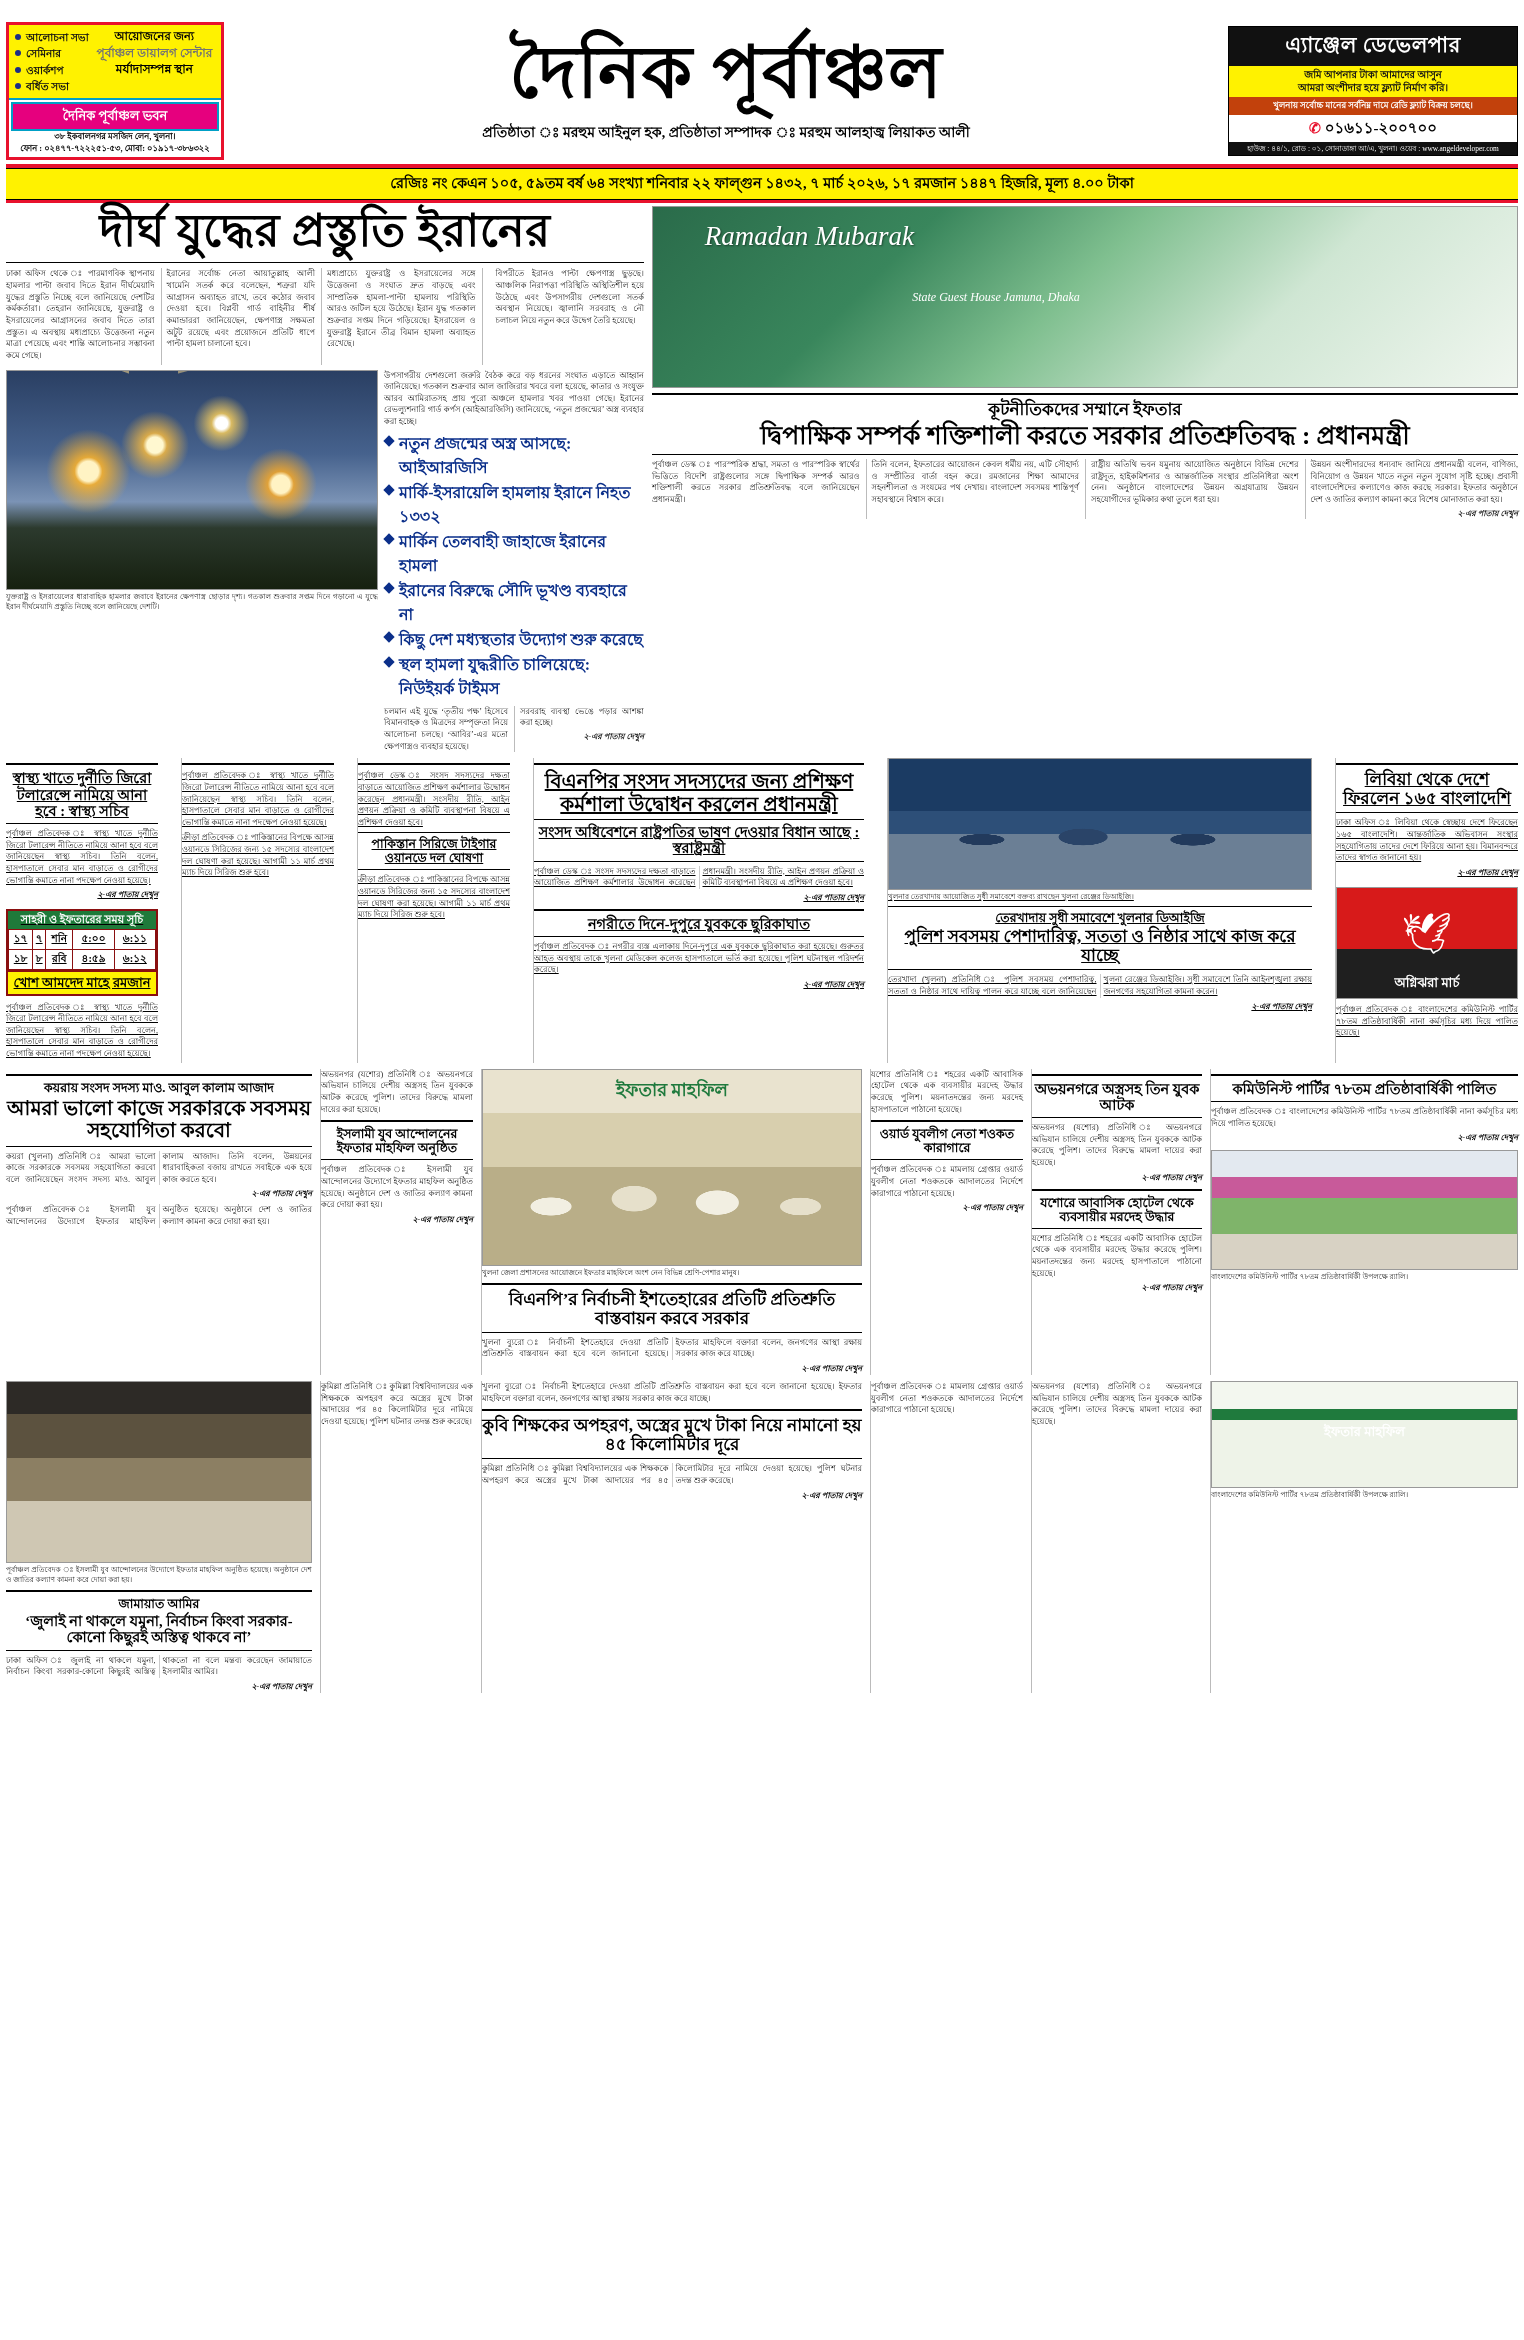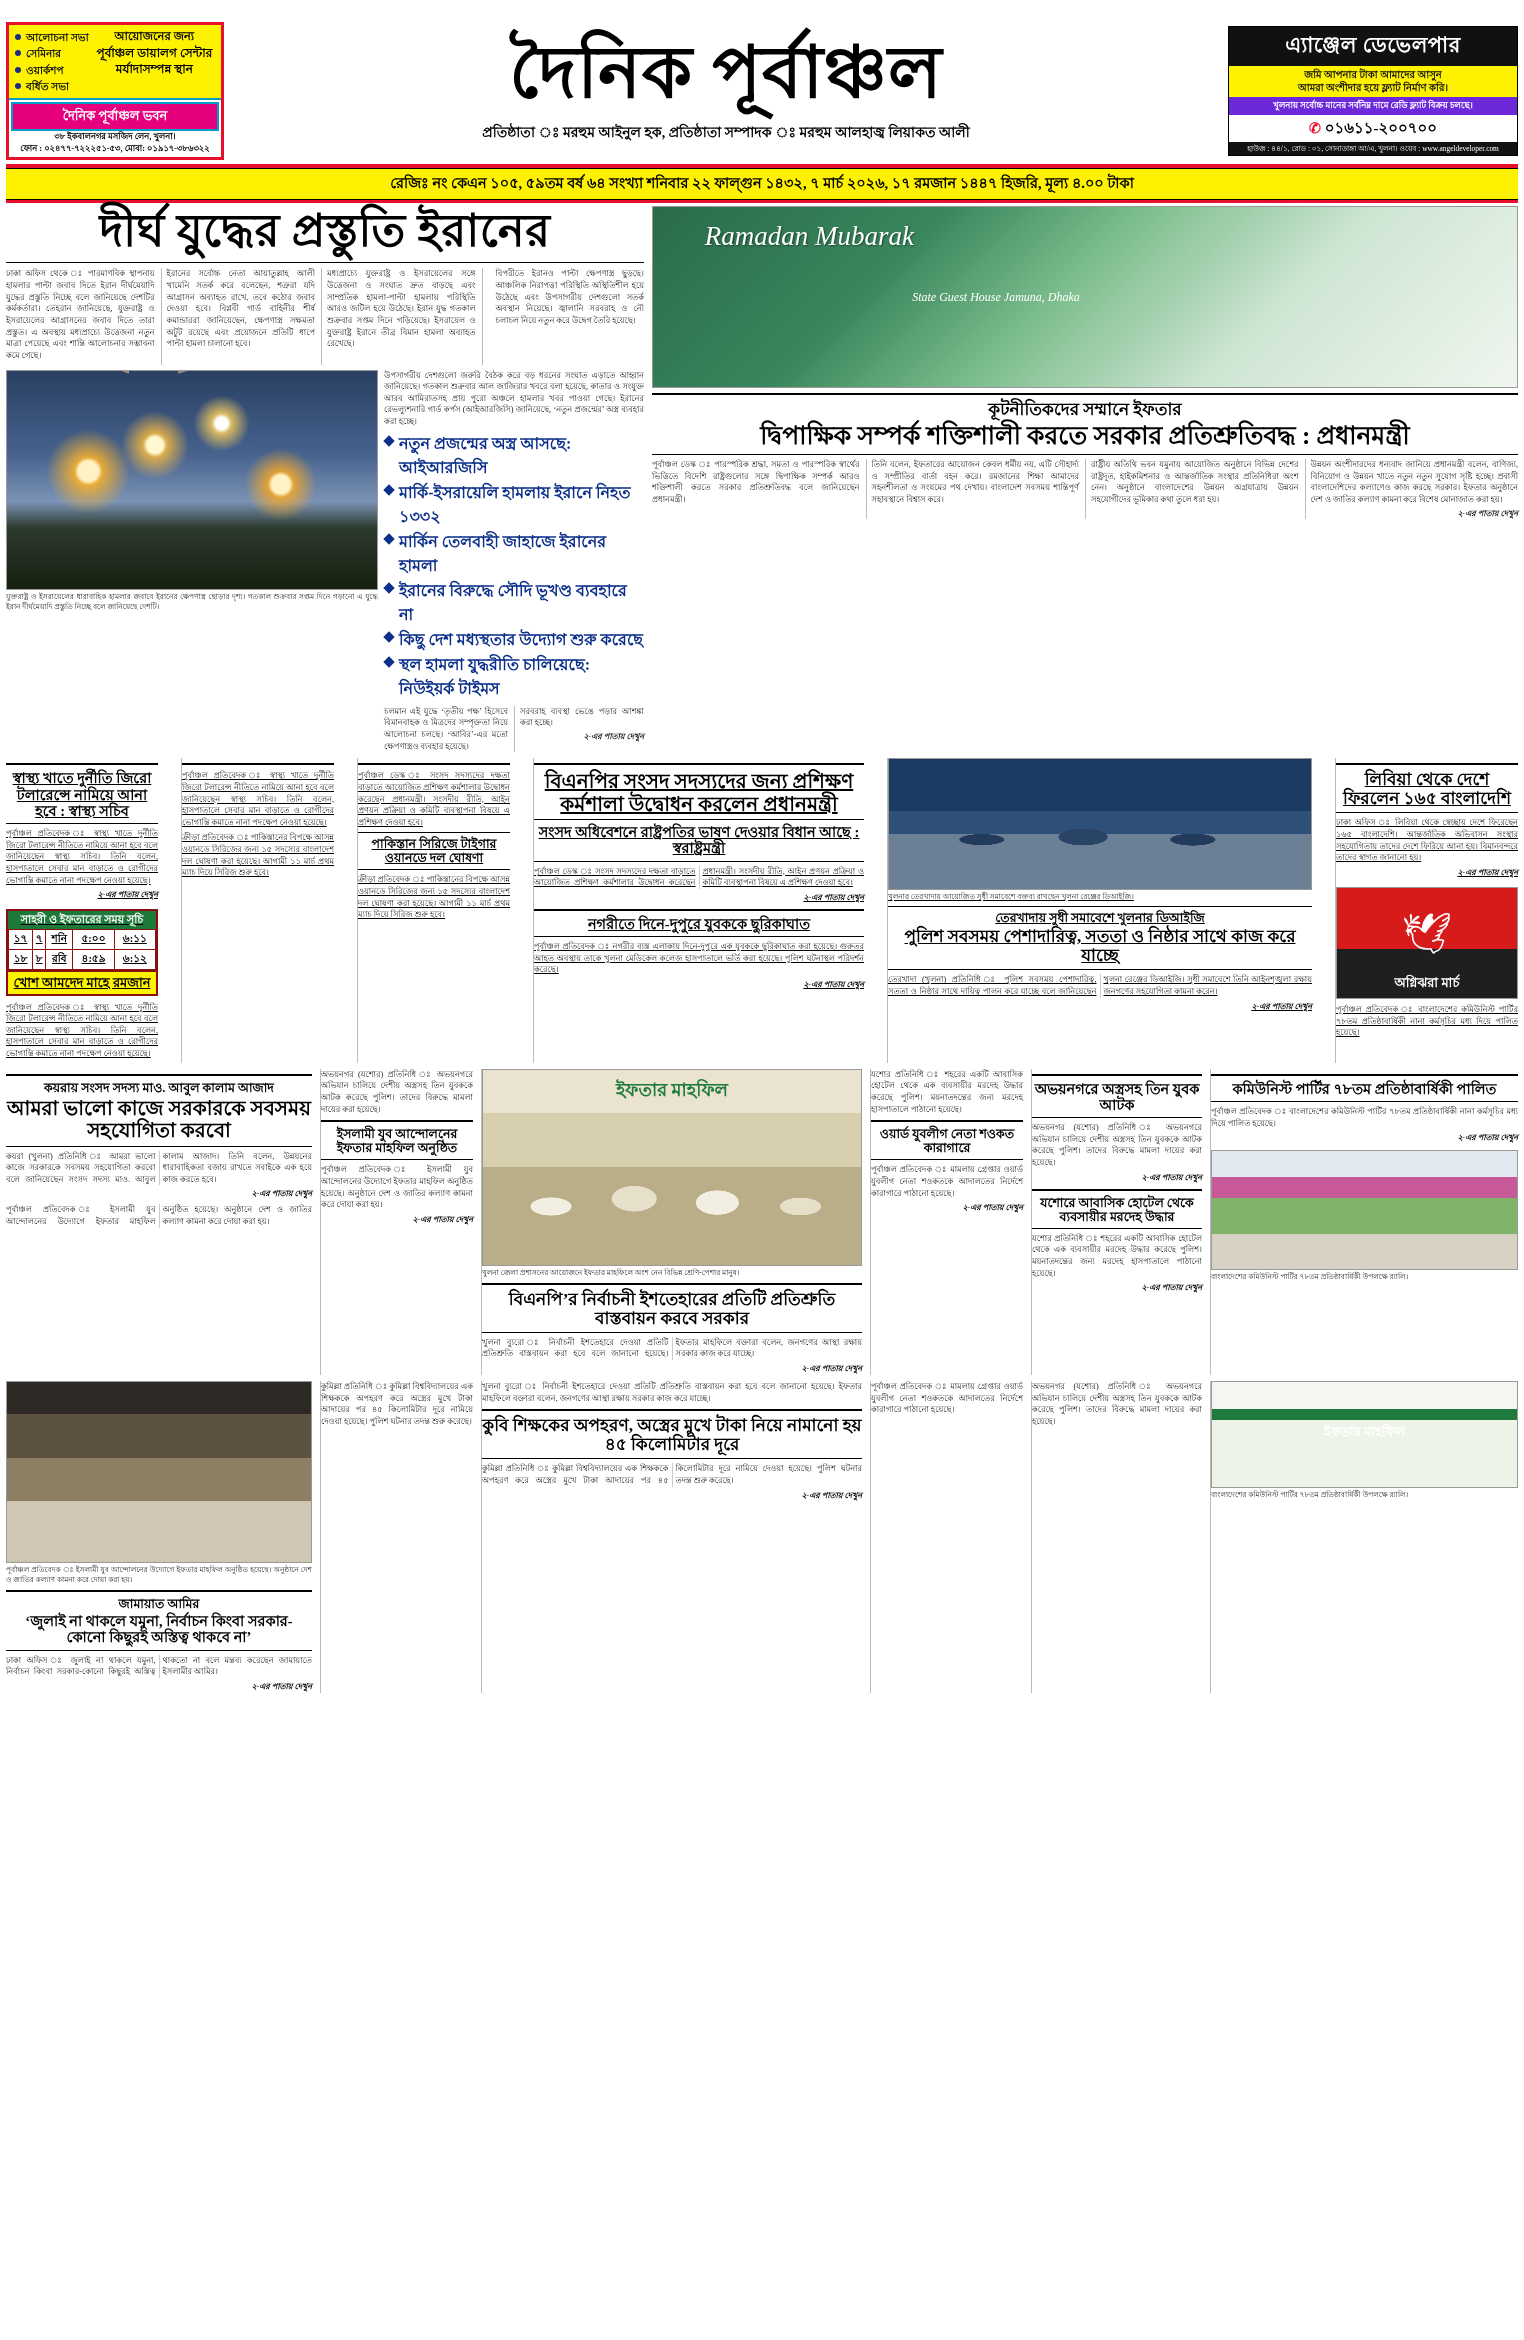--- a/index.html
+++ b/index.html
@@ -15,32 +15,32 @@
 
   
   .masthead{display:flex;align-items:center;height:140px;margin-top:17px;}
   .mh-left{width:218px;border:3px solid #e8112d;background:#fff;box-sizing:border-box;display:flex;flex-direction:column;}
   .mh-left-top{background:#fff200;flex:1;padding:3px 4px;display:flex;gap:3px;position:relative;}
   .mh-bullets{list-style:none;margin:0;padding:2px 0 0 2px;font-size:10.5px;font-weight:bold;color:#111;line-height:1.55;}
   .mh-bullets li{position:relative;padding-left:11px;white-space:nowrap;}
   .mh-bullets li:before{content:"";position:absolute;left:0;top:4px;width:6px;height:6px;border-radius:50%;background:#1b2c86;}
   .mh-right-lines{flex:1;text-align:center;font-weight:bold;line-height:1.35;padding-top:1px;}
   .mh-r1{font-size:11.5px;}
-  .mh-r2{font-size:12px;color:#000000;white-space:nowrap;}
+  .mh-r2{font-size:12px;color:#737373;white-space:nowrap;}
   .mh-r3{font-size:12px;}
   .mh-left-bot{border-top:2px solid #00a0c6;padding:2px;background:#fff;}
   .mh-pink{background:#e6007e;color:#fff;font-weight:bold;text-align:center;font-size:13px;padding:2px 0;border:2px solid #00a0c6;}
   .mh-addr{font-size:8.4px;font-weight:bold;text-align:center;line-height:1.3;padding:1px 0 0;}
   .mh-center{flex:1;display:flex;flex-direction:column;justify-content:center;align-items:center;padding:0 6px;}
   .mh-title{font-size:72px;font-weight:bold;letter-spacing:1px;line-height:1;white-space:nowrap;}
   .mh-founders{font-size:14px;font-weight:bold;margin-top:12px;white-space:nowrap;}
   .mh-adright{width:290px;box-sizing:border-box;display:flex;flex-direction:column;border:1px solid #000;}
   .ad-black{background:#111;color:#fff;text-align:center;font-weight:bold;font-size:21px;padding:2px 0;letter-spacing:.5px;}
   .ad-yellow{background:#fff200;color:#111;text-align:center;font-weight:bold;font-size:10px;line-height:1.35;padding:2px 2px;}
-  .ad-black2{background:#6d28d9;color:#fff;text-align:center;font-weight:bold;font-size:8.6px;padding:2px 1px;}
+  .ad-black2{background:#c2410c;color:#fff;text-align:center;font-weight:bold;font-size:8.6px;padding:2px 1px;}
   .ad-phone{background:#fff;text-align:center;font-weight:bold;font-size:15px;color:#000;padding:1px 0;}
   .ad-phone .ph-ico{color:#e8112d;}
   .ad-foot{background:#111;color:#fff;font-size:7.4px;text-align:center;padding:2px 1px;line-height:1.3;}
 
   
   .rule-red{height:4px;background:#e8112d;margin:3px 0 0;}
   .datebar{background:#fff200;text-align:center;font-weight:bold;font-size:14.5px;padding:3px 0;border-top:1px solid #000;border-bottom:1px solid #000;}
   .rule-red2{height:3px;background:#e8112d;margin-bottom:3px;}
 
   

